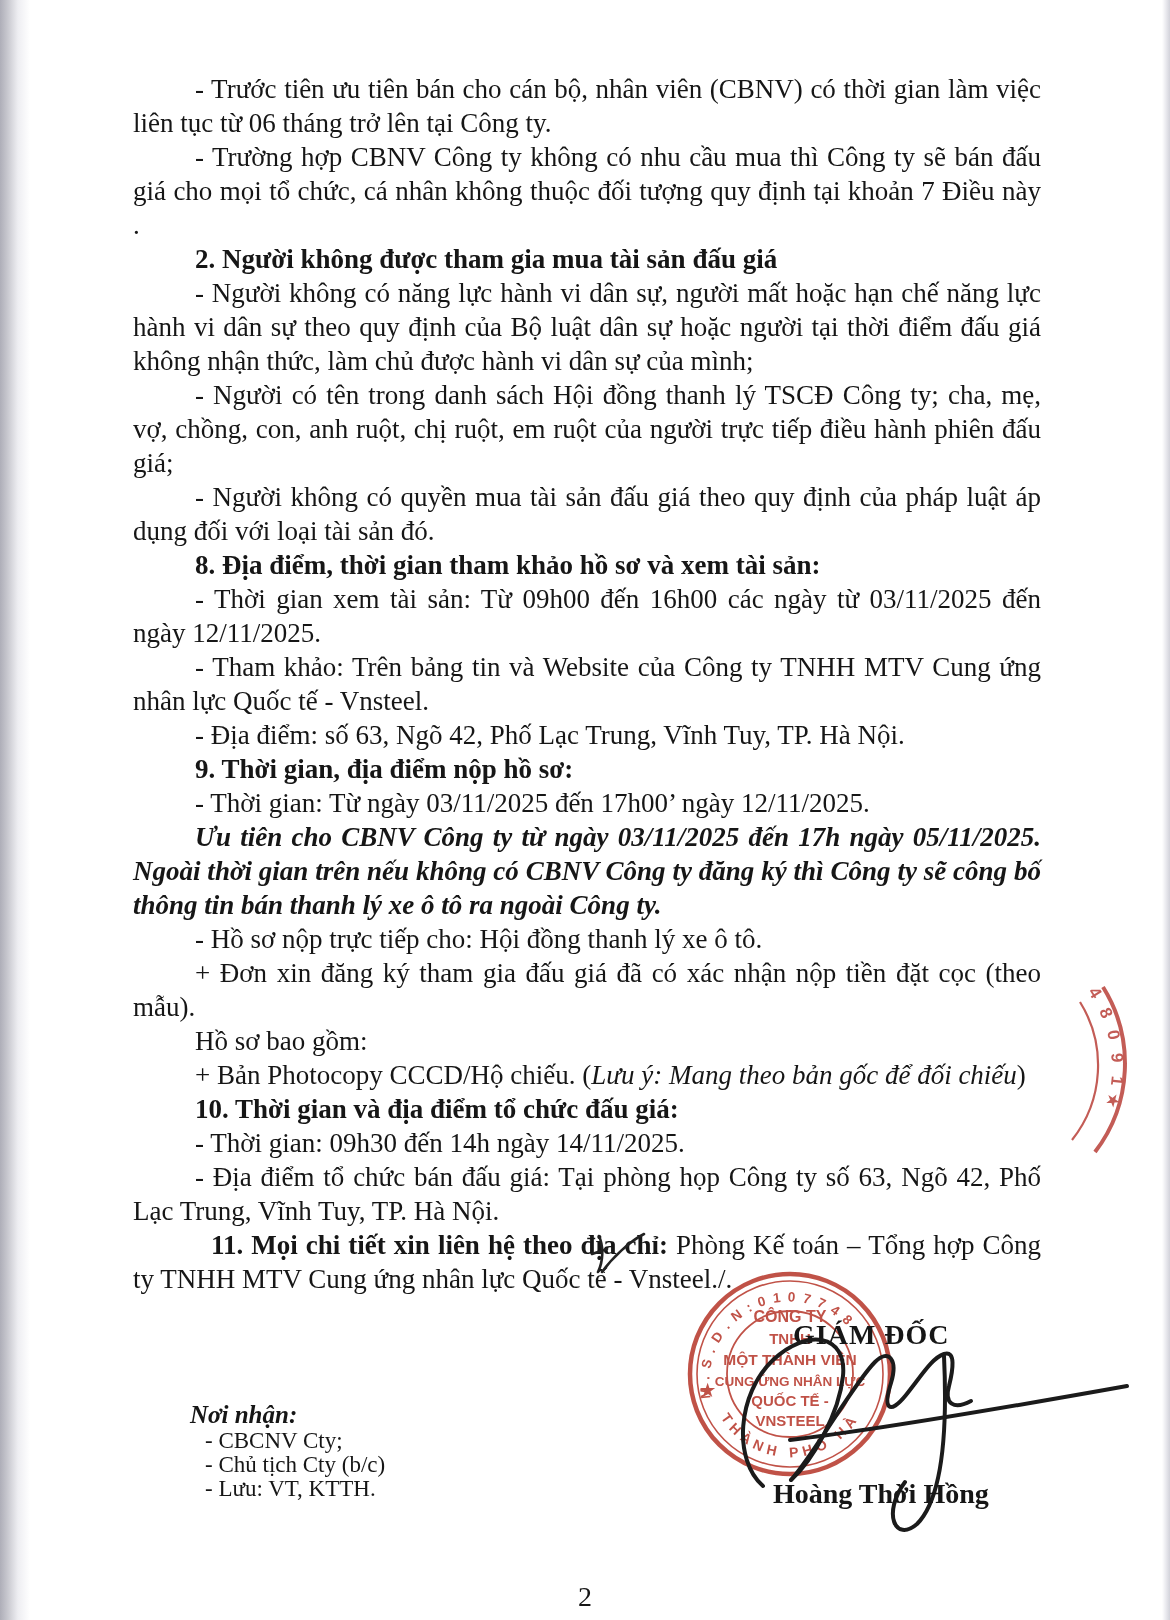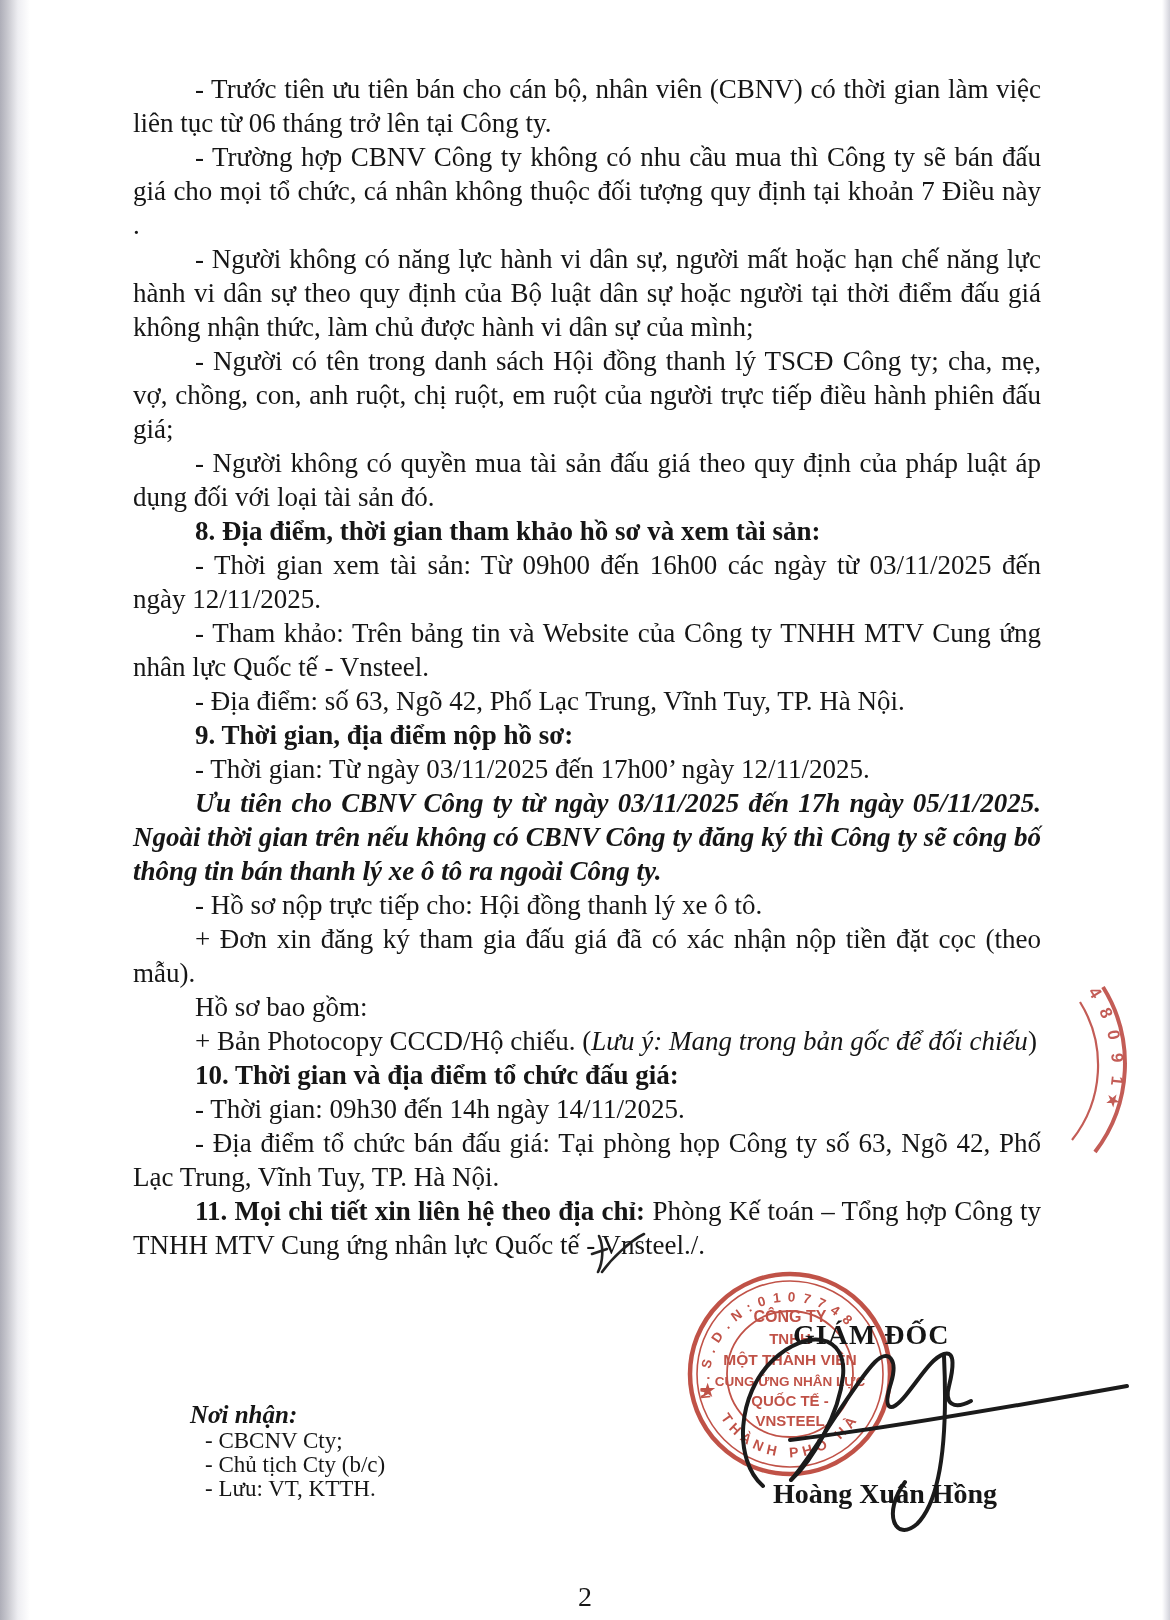--- a/index.html
+++ b/index.html
@@ -14,21 +14,21 @@
   }
   .edge-right {
     position:absolute; right:0; top:0; bottom:0; width:8px;
     background:linear-gradient(to left,#d2d2da 0px,#e9e9ee 4px,#ffffff 8px);
   }
   .doc {
     position:absolute; left:133px; top:72px; width:908px;
     font-size:27px; line-height:34px; text-align:justify;
   }
   .doc p { margin:0; text-indent:62px; }
-  .b  { font-weight:bold; }
+  .b  { font-weight:bold;margin-left:16px; }
   .i  { font-style:italic; }
   .bi { font-weight:bold; font-style:italic; }
   .recipients { position:absolute; left:190px; top:1401px; }
   .recipients .title { font-size:25px; font-weight:bold; font-style:italic; }
   .recipients .item  { font-size:23px; line-height:24px; margin-left:15px; }
   .sign-role {
     position:absolute; left:793px; top:1319px; width:160px;
     font-size:28px; font-weight:bold; letter-spacing:1px; white-space:nowrap;
   }
   .sign-name {
@@ -49,34 +49,35 @@
 </head>
 <body>
 
 <div class="page">
   <div class="edge-left"></div>
   <div class="edge-right"></div>
 
   <main class="doc">
     <p>- Trước tiên ưu tiên bán cho cán bộ, nhân viên (CBNV) có thời gian làm việc liên tục từ 06 tháng trở lên tại Công ty.</p>
     <p>- Trường hợp CBNV Công ty không có nhu cầu mua thì Công ty sẽ bán đấu giá cho mọi tổ chức, cá nhân không thuộc đối tượng quy định tại khoản 7 Điều này .</p>
+    <p class="b">2. Người không được tham gia mua tài sản đấu giá</p>
     <p>- Người không có năng lực hành vi dân sự, người mất hoặc hạn chế năng lực hành vi dân sự theo quy định của Bộ luật dân sự hoặc người tại thời điểm đấu giá không nhận thức, làm chủ được hành vi dân sự của mình;</p>
     <p>- Người có tên trong danh sách Hội đồng thanh lý TSCĐ Công ty; cha, mẹ, vợ, chồng, con, anh ruột, chị ruột, em ruột của người trực tiếp điều hành phiên đấu giá;</p>
     <p>- Người không có quyền mua tài sản đấu giá theo quy định của pháp luật áp dụng đối với loại tài sản đó.</p>
     <p class="b">8. Địa điểm, thời gian tham khảo hồ sơ và xem tài sản:</p>
     <p>- Thời gian xem tài sản: Từ 09h00 đến 16h00 các ngày từ 03/11/2025 đến ngày 12/11/2025.</p>
     <p>- Tham khảo: Trên bảng tin và Website của Công ty TNHH MTV Cung ứng nhân lực Quốc tế - Vnsteel.</p>
     <p>- Địa điểm: số 63, Ngõ 42, Phố Lạc Trung, Vĩnh Tuy, TP. Hà Nội.</p>
     <p class="b">9. Thời gian, địa điểm nộp hồ sơ:</p>
     <p>- Thời gian: Từ ngày 03/11/2025 đến 17h00’ ngày 12/11/2025.</p>
     <p class="bi">Ưu tiên cho CBNV Công ty từ ngày 03/11/2025 đến 17h ngày 05/11/2025. Ngoài thời gian trên nếu không có CBNV Công ty đăng ký thì Công ty sẽ công bố thông tin bán thanh lý xe ô tô ra ngoài Công ty.</p>
     <p>- Hồ sơ nộp trực tiếp cho: Hội đồng thanh lý xe ô tô.</p>
     <p>+ Đơn xin đăng ký tham gia đấu giá đã có xác nhận nộp tiền đặt cọc (theo mẫu).</p>
     <p>Hồ sơ bao gồm:</p>
-    <p><span>+ Bản Photocopy CCCD/Hộ chiếu. (</span><span class="i">Lưu ý: Mang trong bản gốc để đối chiếu</span><span>)</span></p>
+    <p><span>+ Bản Photocopy CCCD/Hộ chiếu. (</span><span class="i">Lưu ý: Mang theo bản gốc để đối chiếu</span><span>)</span></p>
     <p class="b">10. Thời gian và địa điểm tổ chức đấu giá:</p>
     <p>- Thời gian: 09h30 đến 14h ngày 14/11/2025.</p>
     <p>- Địa điểm tổ chức bán đấu giá: Tại phòng họp Công ty  số 63, Ngõ 42, Phố Lạc Trung, Vĩnh Tuy, TP. Hà Nội.</p>
     <p><span class="b">11. Mọi chi tiết xin liên hệ theo địa chỉ: </span><span>Phòng Kế toán – Tổng hợp Công ty TNHH MTV Cung ứng nhân lực Quốc tế - Vnsteel./.</span></p>
   </main>
 
   <div class="recipients">
     <div class="title">Nơi nhận:</div>
     <div class="item">- CBCNV Cty;</div>
     <div class="item">- Chủ tịch Cty (b/c)</div>
@@ -124,21 +125,21 @@
 
   <svg class="signature-svg" width="440" height="240" viewBox="0 0 440 240">
     <g fill="none" stroke="#1b1b1b" stroke-width="4" stroke-linecap="round">
       <path d="M 68,186 C 38,160 42,94 78,60 C 112,28 152,34 148,76 C 144,114 118,160 96,180"></path>
       <path d="M 96,180 C 122,150 158,84 180,62 C 194,48 203,60 196,83 C 188,108 194,116 211,95 C 227,75 237,58 249,54 C 261,50 258,70 254,86 C 249,104 259,110 276,101"></path>
       <path d="M 249,56 C 252,120 250,196 222,224 C 200,243 187,213 210,182"></path>
       <path d="M 95,140 C 180,130 320,106 432,86"></path>
     </g>
   </svg>
 
-  <div class="sign-name">Hoàng Xuân Hồng</div>
+  <div class="sign-name">Hoàng Thời Hồng</div>
 
   <svg class="penmark-svg" width="70" height="50" viewBox="0 0 70 50">
     <g fill="none" stroke="#222" stroke-width="2.6" stroke-linecap="round">
       <path d="M 11,4 C 16,15 15,30 10,40"></path>
       <path d="M 4,22 L 19,17"></path>
       <path d="M 14,40 C 24,26 42,9 56,2"></path>
     </g>
   </svg>
 
   <div class="page-number">2</div>

